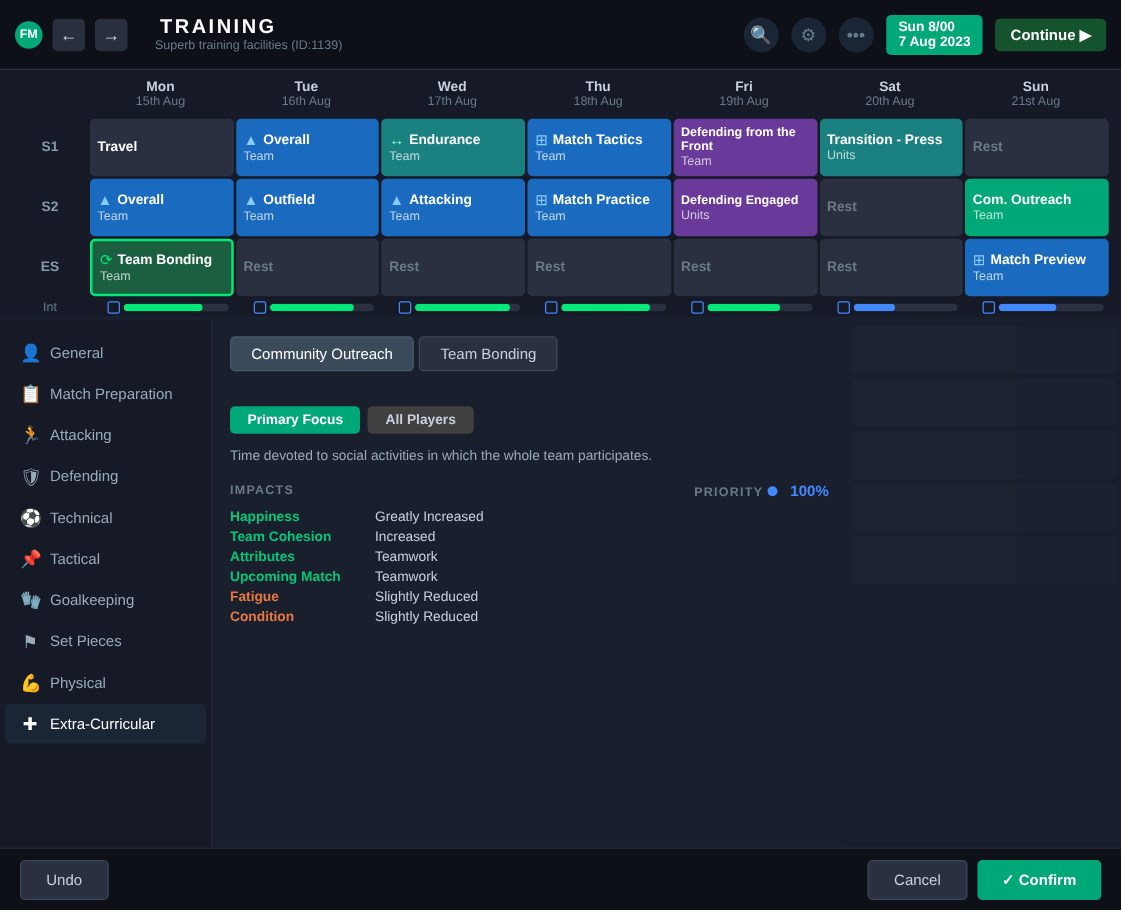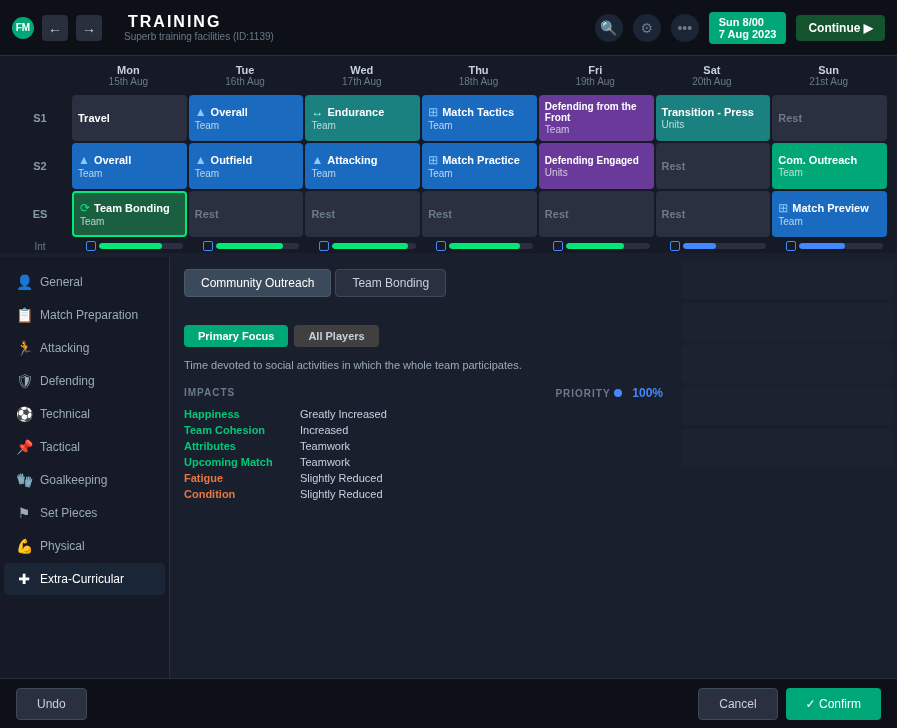--- a/index.html
+++ b/index.html
@@ -354,21 +354,21 @@
       font-size: 12px;
     }
     .bottom-confirm {
       background: #00a878;
       border: none;
       color: #ffffff;
       padding: 8px 20px;
       border-radius: 4px;
       cursor: pointer;
       font-size: 12px;
-      font-weight: normal;
+      font-weight: bold;
     }
 
     .small-logo {
       width: 22px; height: 22px;
       background: #00a878;
       border-radius: 50%;
       display: flex; align-items: center; justify-content: center;
       color: white; font-size: 10px; font-weight: bold;
     }
 

